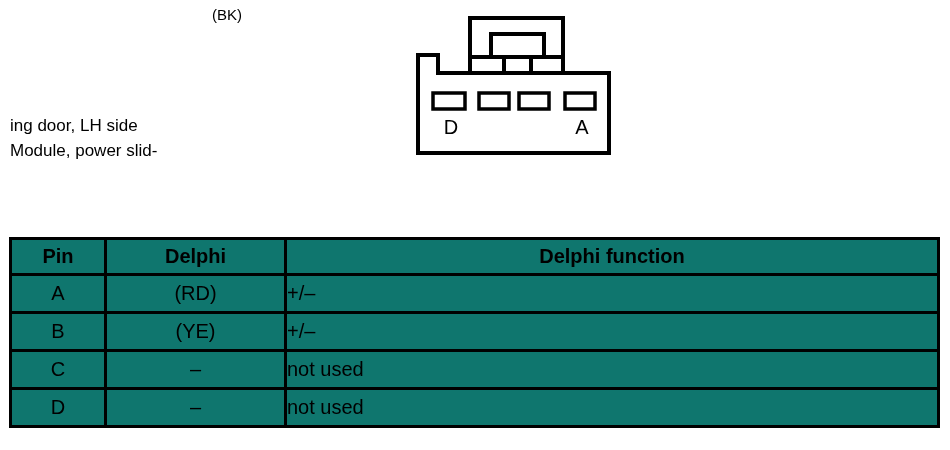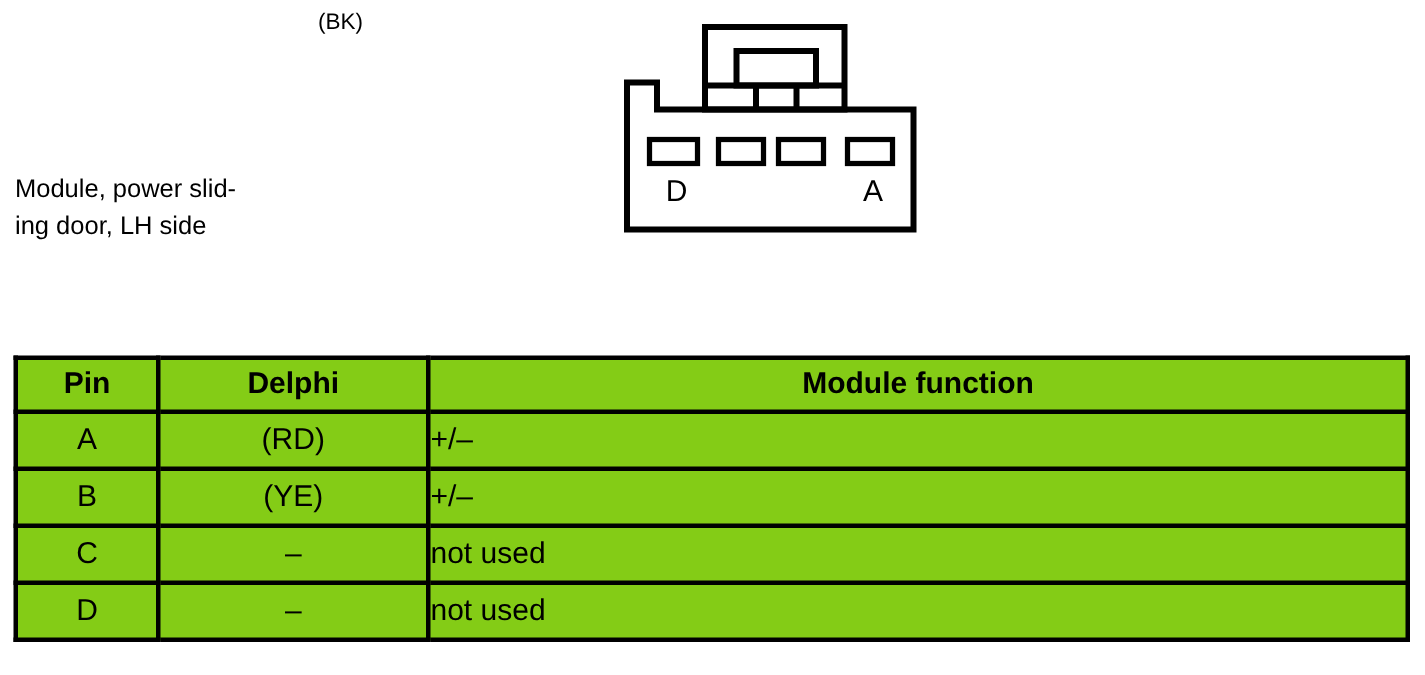--- a/index.html
+++ b/index.html
@@ -73,40 +73,40 @@
     position: absolute;
     left: 9px;
     top: 237px;
     width: 931px;
     border-collapse: collapse;
     table-layout: fixed;
     font-size: 20px;
   }
   table.pinout th, table.pinout td {
     border: 3px solid #000;
-    background: #84cc16;
+    background: #0f766e;
     vertical-align: middle;
     padding: 0;
   }
   table.pinout th { height: 33px; font-size: 20px; font-weight: bold; text-align: center; }
   table.pinout td { height: 35px; }
   .col-pin   { width: 95px; }
   .col-circ  { width: 180px; }
   td.cell-pin, td.cell-circ { text-align: center; }
   td.cell-func { text-align: left; padding-left: 12px; }
 </style>
 </head>
 <body>
 
 <div class="page">
 
   <div class="conn-color">(BK)</div>
   <div class="description">
+    <div>ing door, LH side</div>
     <div>Module, power slid-</div>
-    <div>ing door, LH side</div>
   </div>
 
   <div class="connector-wrap">
     <svg width="208" height="150" viewBox="0 0 208 150">
 
       <rect x="60" y="8" width="93" height="55" fill="none" stroke="#000" stroke-width="4"></rect>
       <rect x="81" y="24" width="53" height="23" fill="none" stroke="#000" stroke-width="4"></rect>
       <line x1="60" y1="47" x2="153" y2="47" stroke="#000" stroke-width="4"></line>
       <line x1="94" y1="47" x2="94" y2="63" stroke="#000" stroke-width="4"></line>
       <line x1="121" y1="47" x2="121" y2="63" stroke="#000" stroke-width="4"></line>
@@ -126,21 +126,21 @@
   <table class="pinout">
     <colgroup>
       <col class="col-pin">
       <col class="col-circ">
       <col>
     </colgroup>
     <thead>
       <tr>
         <th>Pin</th>
         <th>Delphi</th>
-        <th>Module function</th>
+        <th>Delphi function</th>
       </tr>
     </thead>
     <tbody>
       <tr>
         <td class="cell-pin">A</td>
         <td class="cell-circ">(RD)</td>
         <td class="cell-func">+/–</td>
       </tr>
       <tr>
         <td class="cell-pin">B</td>

